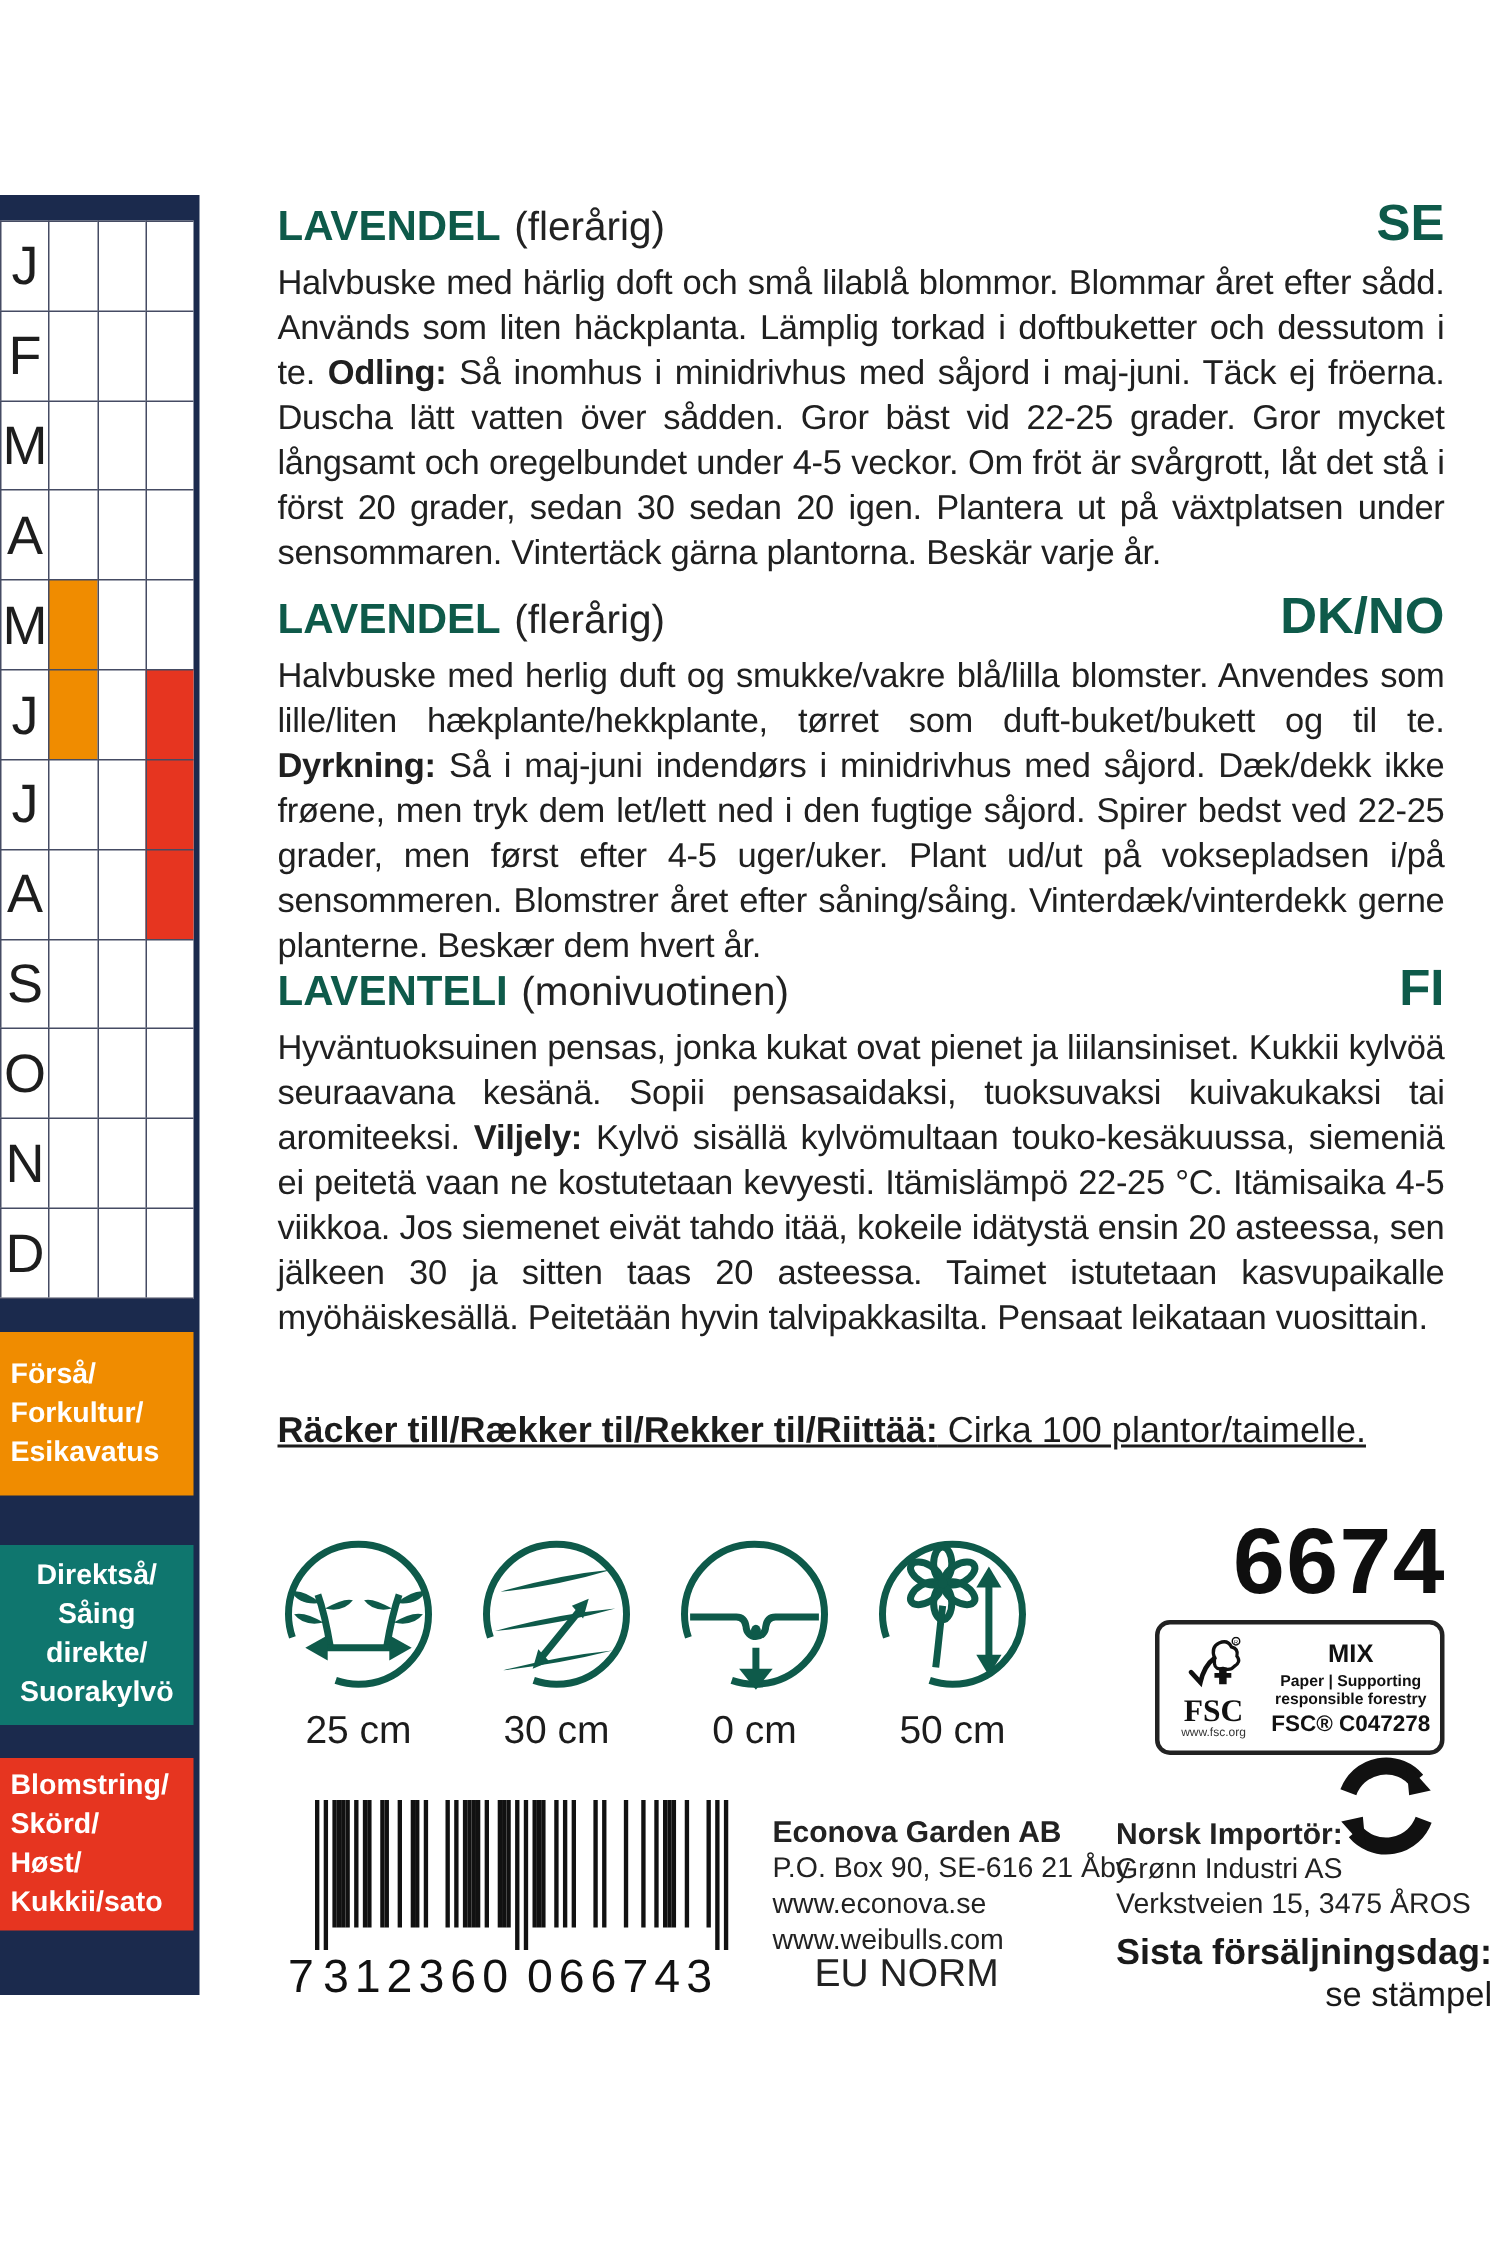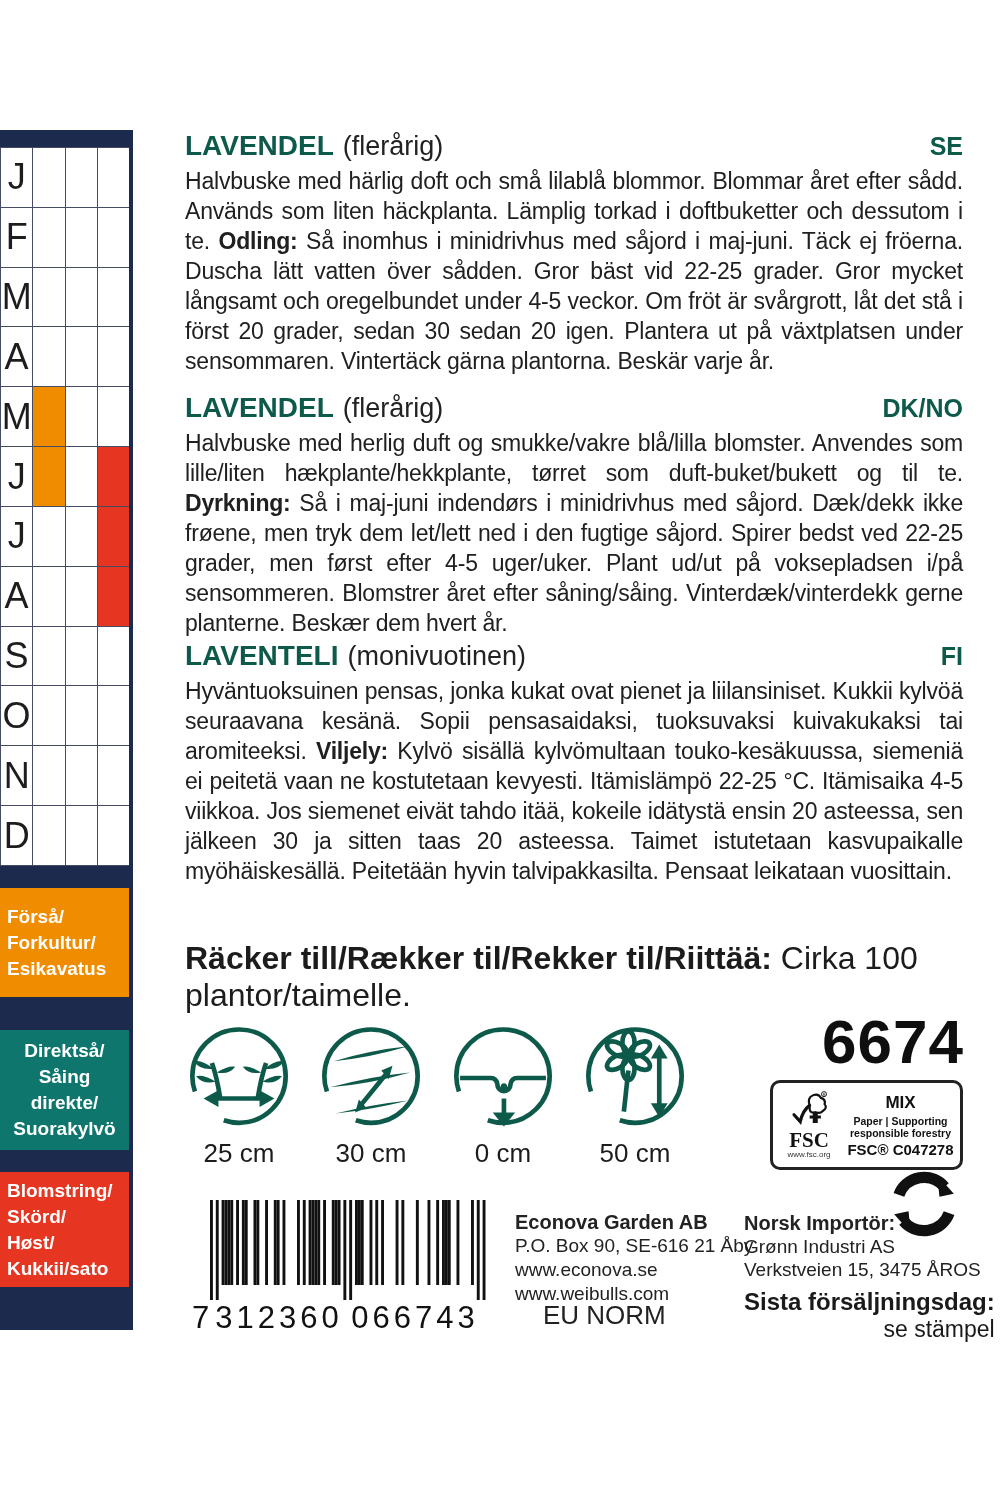--- a/index.html
+++ b/index.html
@@ -16,24 +16,24 @@
   .cal-cell span{font-size:36px;font-weight:400;color:#1d1d1d;}
   .legend-box{position:absolute;left:0;width:129px;box-sizing:border-box;padding:4px 7px;
               color:#fff;font-weight:bold;font-size:19px;line-height:26px;
               display:flex;flex-direction:column;justify-content:center;}
 
   
   .sec{position:absolute;left:185px;width:778px;}
   .sec-head{display:flex;justify-content:space-between;align-items:baseline;margin-bottom:4px;}
   .sec-title{color:#0e5a4a;font-weight:bold;font-size:28px;}
   .sec-sub{color:#222;font-size:27px;font-weight:400;margin-left:9px;}
-  .sec-lang{color:#0e5a4a;font-weight:bold;font-size:25px;}
+  .sec-lang{color:#0e5a4a;font-weight:bold;font-size:34px;}
   .sec-body{font-size:23px;line-height:30px;text-align:justify;color:#202020;letter-spacing:-0.2px;}
   .sec-body b{font-weight:bold;}
-  .yield{position:absolute;left:185px;top:940px;width:778px;font-size:32px;color:#1c1c1c;}
+  .yield{position:absolute;left:185px;top:940px;width:778px;font-size:24px;color:#1c1c1c;text-decoration:underline;}
   .yield b{font-weight:bold;}
 
   
   .icon-block{position:absolute;top:1022px;width:134px;text-align:center;}
   .icon-block svg{width:112px;height:112px;display:block;margin:0 auto;}
   .icon-label{margin-top:4px;font-size:26px;color:#1c1c1c;}
 
   
   .prod-num{position:absolute;left:758px;top:1006px;width:206px;text-align:right;
             font-size:62px;font-weight:bold;color:#0f0f0f;letter-spacing:1px;}

